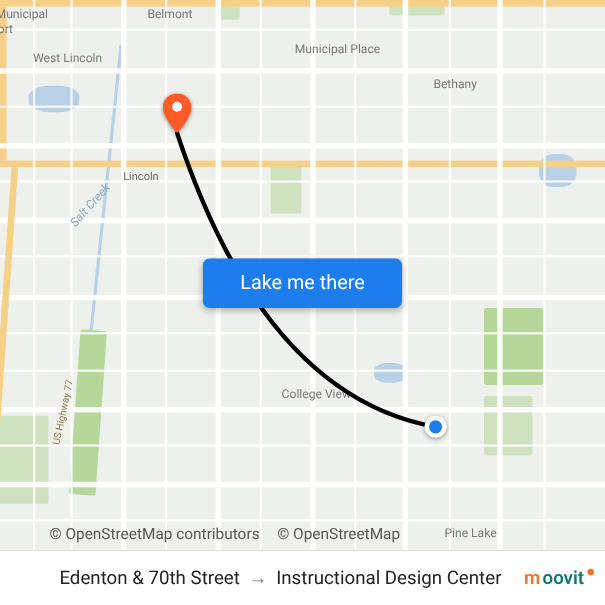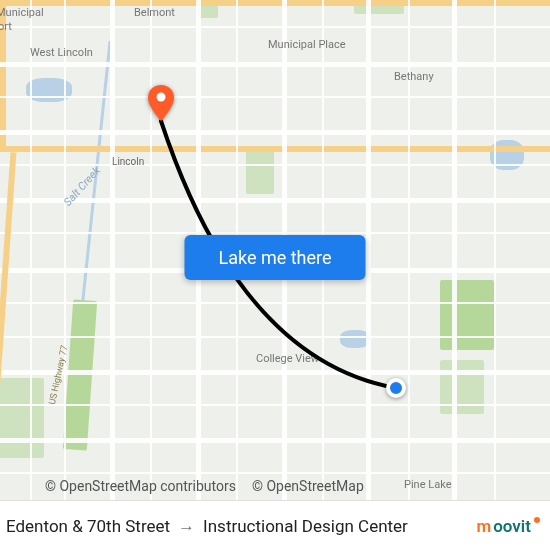--- a/index.html
+++ b/index.html
@@ -42,21 +42,21 @@
 
   
   .cta { position: absolute; left: 50%; top: 235px; transform: translateX(-50%); background: #1d7ded; color: #fff; font-size: 18px; padding: 12px 34px; border-radius: 6px; cursor: pointer; box-shadow: 0 2px 6px rgba(0,0,0,0.25); white-space: nowrap; }
 
   
   .attrib { position: absolute; left: 6px; bottom: 56px; font-size: 14px; color: #555; display: flex; gap: 16px; margin-left: 39px; }
   .attrib span { cursor: pointer; }
 
   
   .footer { position: absolute; left: 0; right: 0; bottom: 0; height: 50px; background: #fff; display: flex; align-items: center; justify-content: space-between; padding: 0 10px 0 6px; border-top: 1px solid #e0e0e0; }
-  .route-text { display: flex; align-items: center; gap: 8px; font-size: 17px; color: #222; }
+  .route-text { display: flex; align-items: center; gap: 8px; font-size: 17px; color: #222; margin-left: 48px; }
   .route-text .arrow { color: #777; }
   .logo { display: flex; align-items: center; gap: 2px; font-weight: 600; font-size: 17px; color: #292a3a; }
   .logo .m1 { color: #ff6f22; }
   .logo .dot { width: 6px; height: 6px; background: #ff6f22; border-radius: 50%; display: inline-block; margin-left: 1px; transform: translateY(-6px); }
 
   .hw-label { position:absolute; font-size:9px; color:#8a7a4a; transform: rotate(-78deg); }
 </style>
 </head>
 <body>
 

